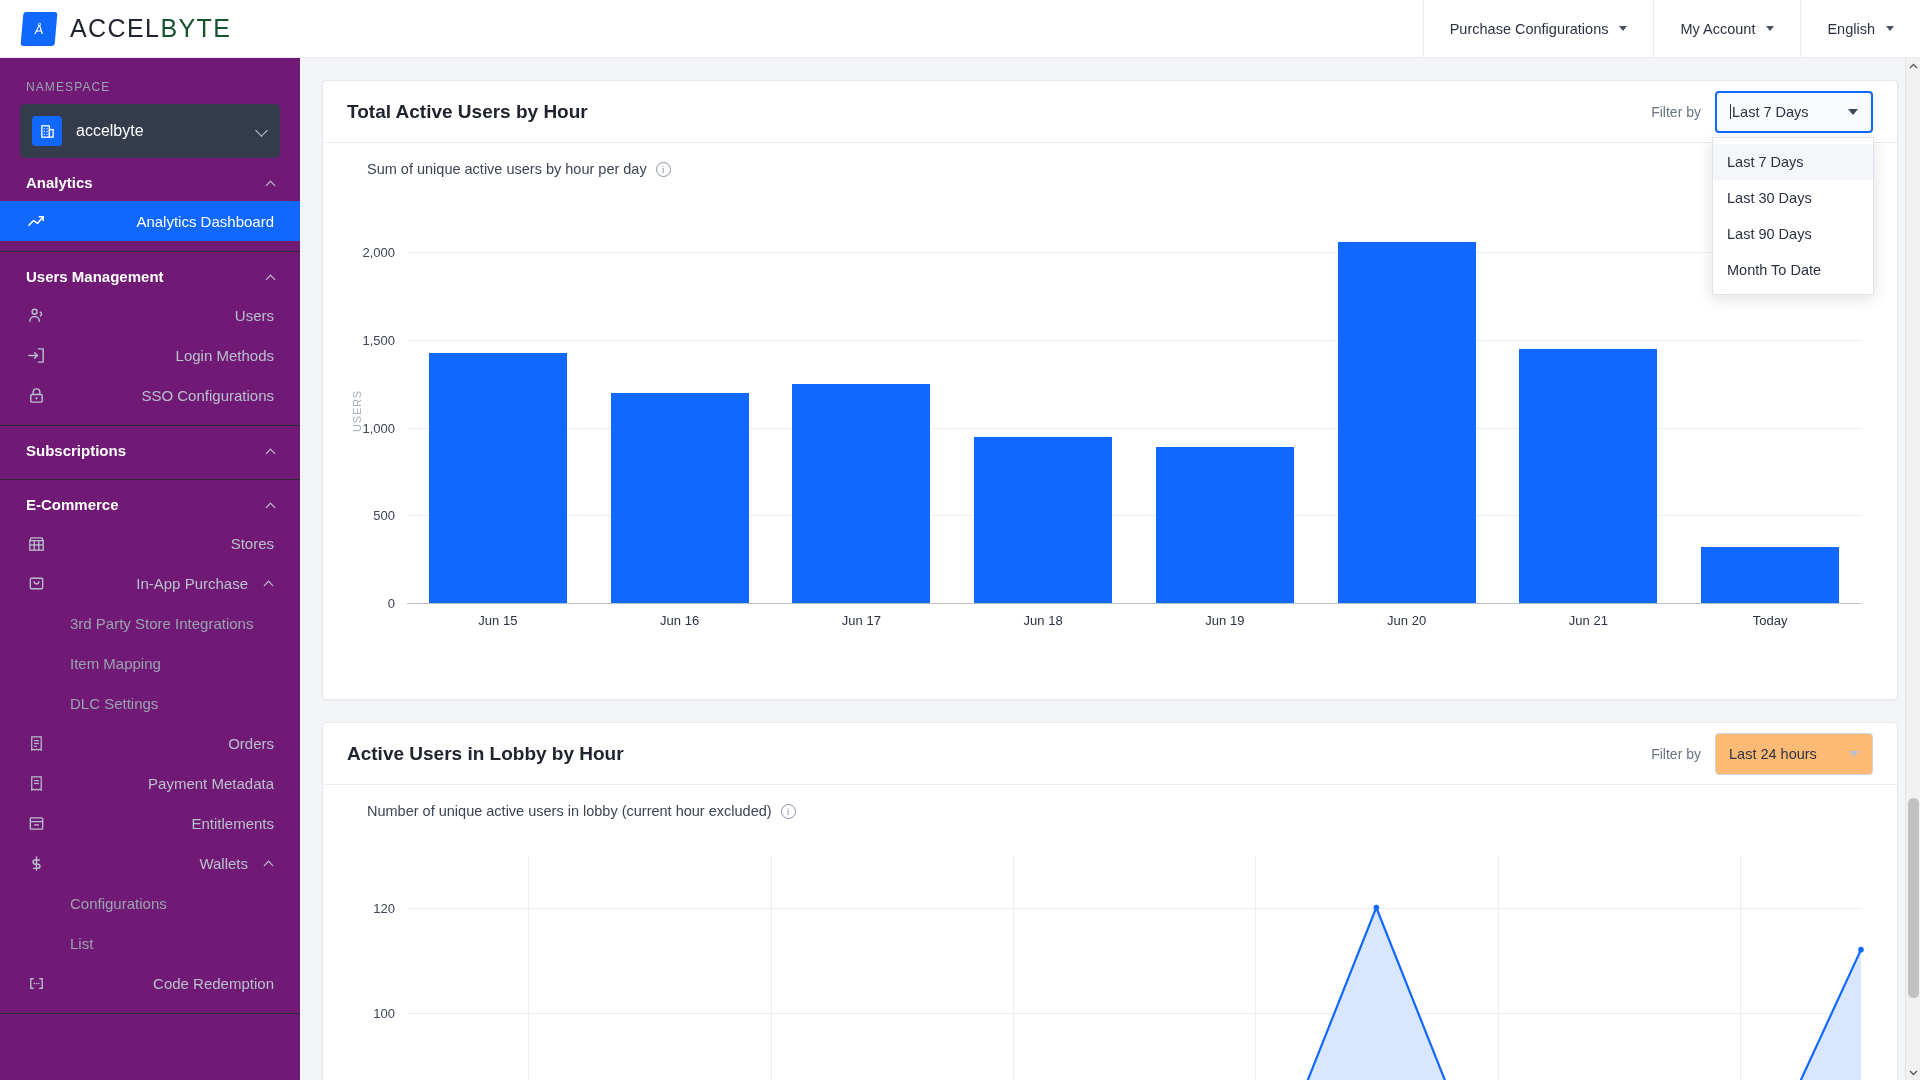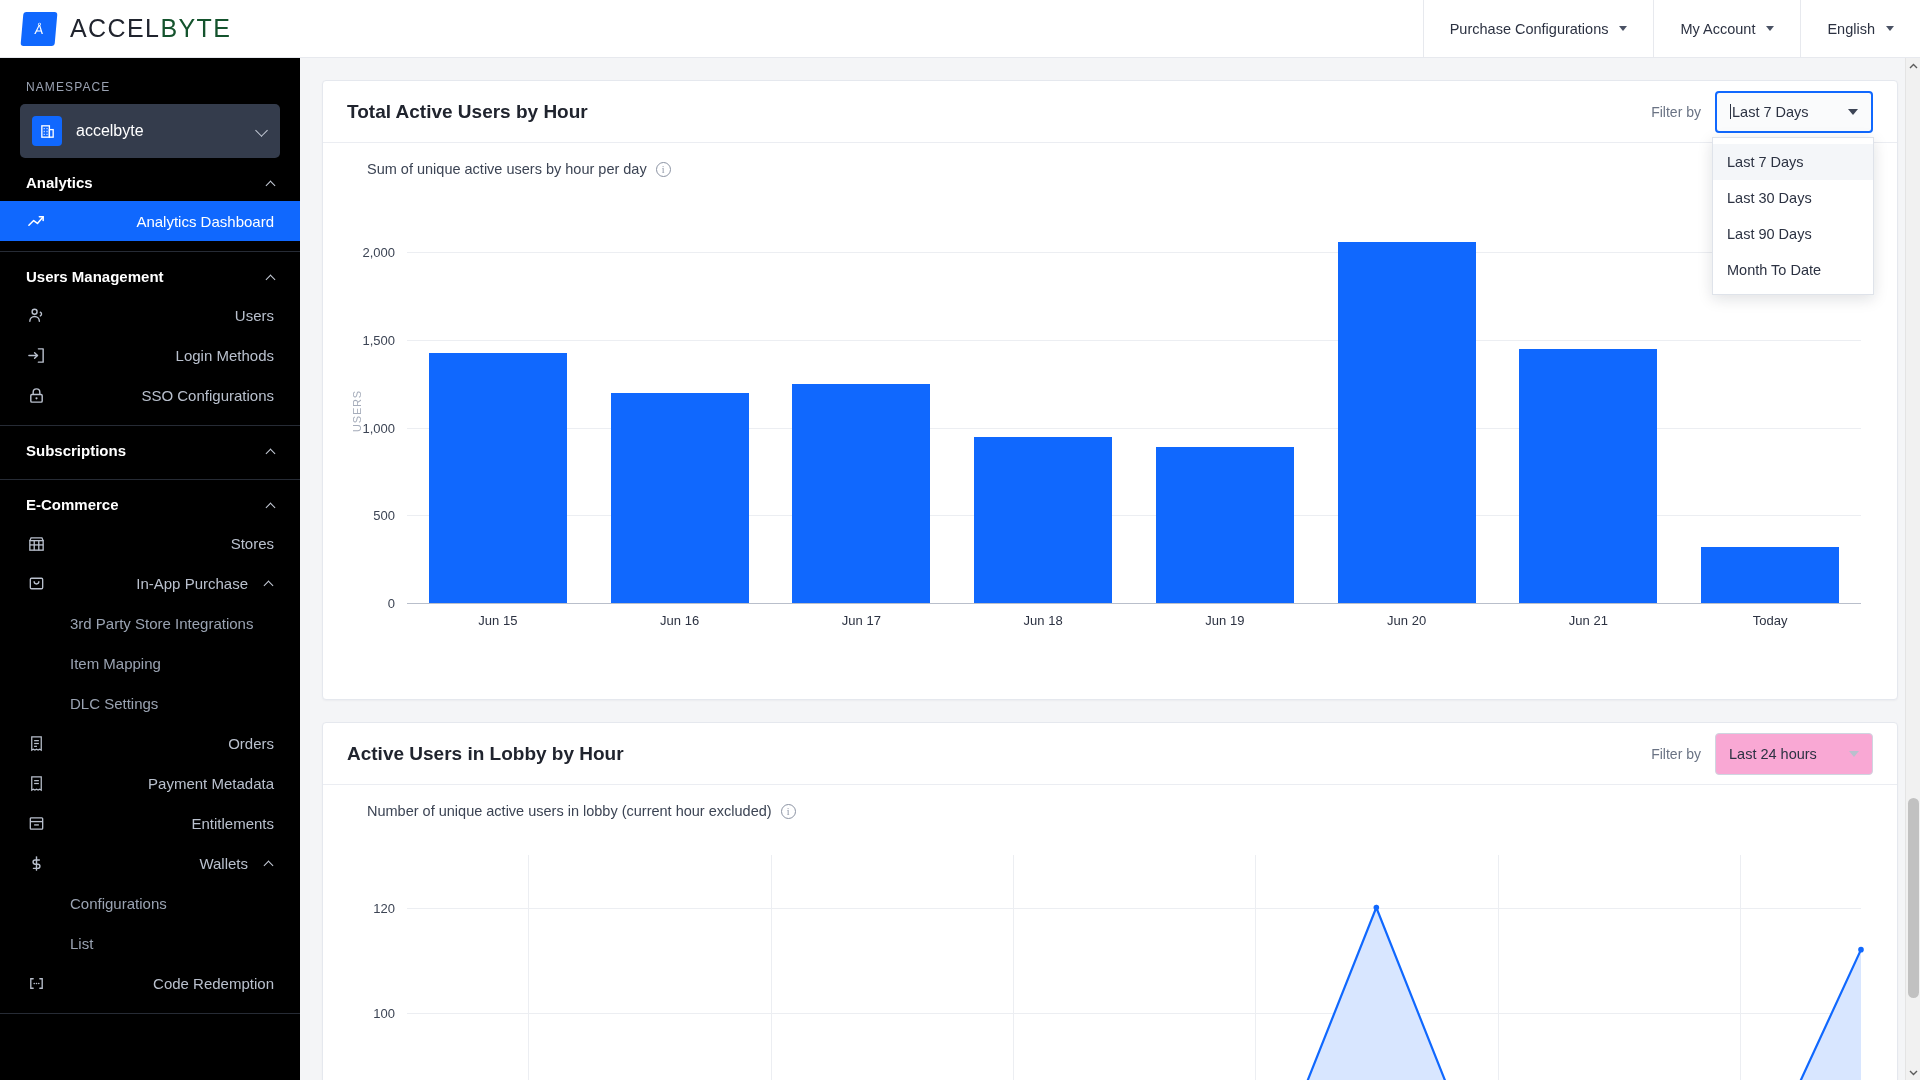--- a/index.html
+++ b/index.html
@@ -33,21 +33,21 @@
     font-size: 14.5px; color: #2c3242; border-left: 1px solid #e7e9ee; cursor: pointer;
     white-space: nowrap;
   }
   .caret { width: 0; height: 0; border-left: 4.5px solid transparent; border-right: 4.5px solid transparent; border-top: 5.5px solid #4a5264; }
 
   
   .body { display: flex; flex: 1; min-height: 0; }
 
   
   .sidebar {
-    width: 300px; flex: 0 0 300px; background: #000000; color: #c3c9d4;
+    width: 300px; flex: 0 0 300px; background: #701a75; color: #c3c9d4;
     overflow: hidden; position: relative;
   }
   .ns-label { font-size: 12px; letter-spacing: 1.1px; color: #9aa2b2; padding: 22px 0 10px 26px; }
   .ns-select {
     margin: 0 20px; height: 54px; background: #343c4c; border-radius: 5px;
     display: flex; align-items: center; padding: 0 12px; gap: 14px; cursor: pointer;
   }
   .ns-icon { width: 30px; height: 30px; background: #1068fe; border-radius: 4px; display:flex; align-items:center; justify-content:center; }
   .ns-name { font-size: 16px; color: #fff; flex: 1; }
   .chev { width: 12px; height: 12px; position: relative; }
@@ -86,21 +86,21 @@
   }
   .card-head {
     height: 62px; display: flex; align-items: center; padding: 0 24px;
     border-bottom: 1px solid #ebedf2;
   }
   .card-title { font-size: 19px; font-weight: bold; color: #20242e; }
   .card-head .sp { flex: 1; }
   .filter-wrap { display: flex; align-items: center; gap: 14px; position: relative; }
   .filter-label { font-size: 14px; color: #6a7384; }
   .select-box {
-    width: 158px; height: 42px; border: 1px solid #cfd5e0; border-radius: 4px; background: #f9a8d4;
+    width: 158px; height: 42px; border: 1px solid #cfd5e0; border-radius: 4px; background: #fdba74;
     display: flex; align-items: center; padding: 0 13px; font-size: 14.5px; color: #2c3242; cursor: pointer;
   }
   .select-box.focused { border: 2px solid #1068fe; background: #fafbfc; }
   .select-box .val { flex: 1; }
   .caret-sel { width: 0; height: 0; border-left: 5px solid transparent; border-right: 5px solid transparent; border-top: 6px solid #3d4556; }
   .caret-sel.muted { border-top-color: #b9c0cd; }
   .cursor-bar { display:inline-block; width:1px; height:15px; background:#2c3242; margin-right:1px; vertical-align:-2px; }
 
   .dropdown {
     position: absolute; top: 46px; right: -1px; width: 162px; background: #fff;

